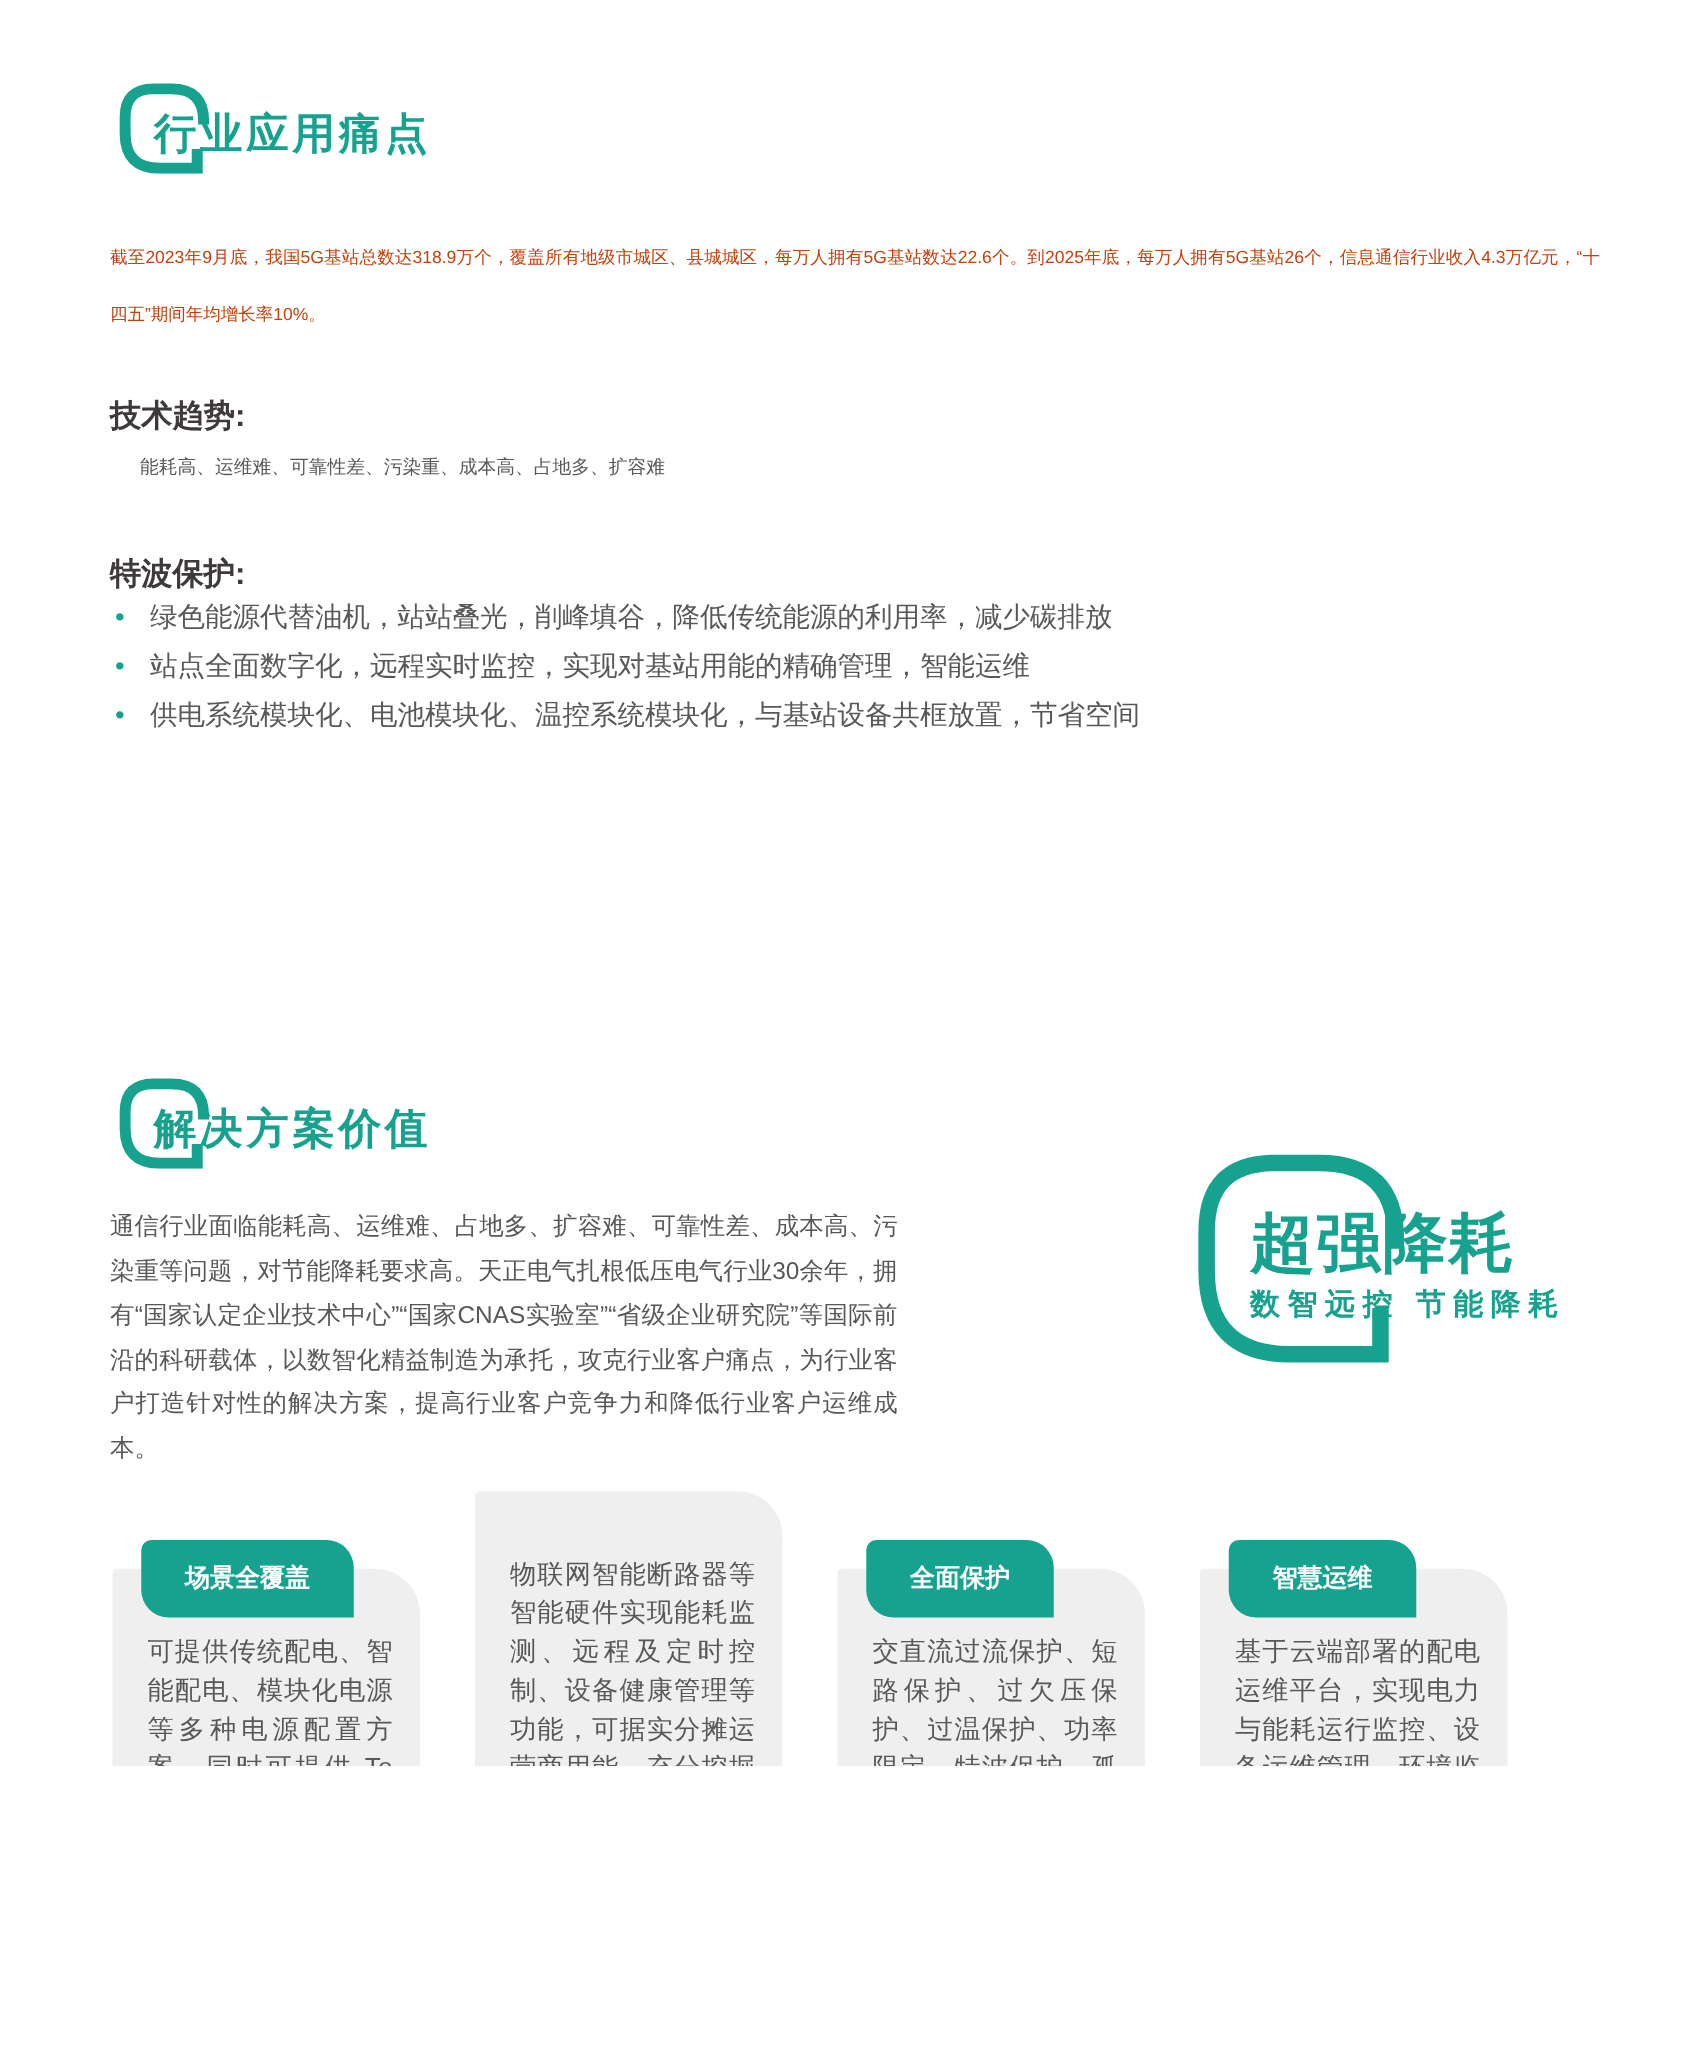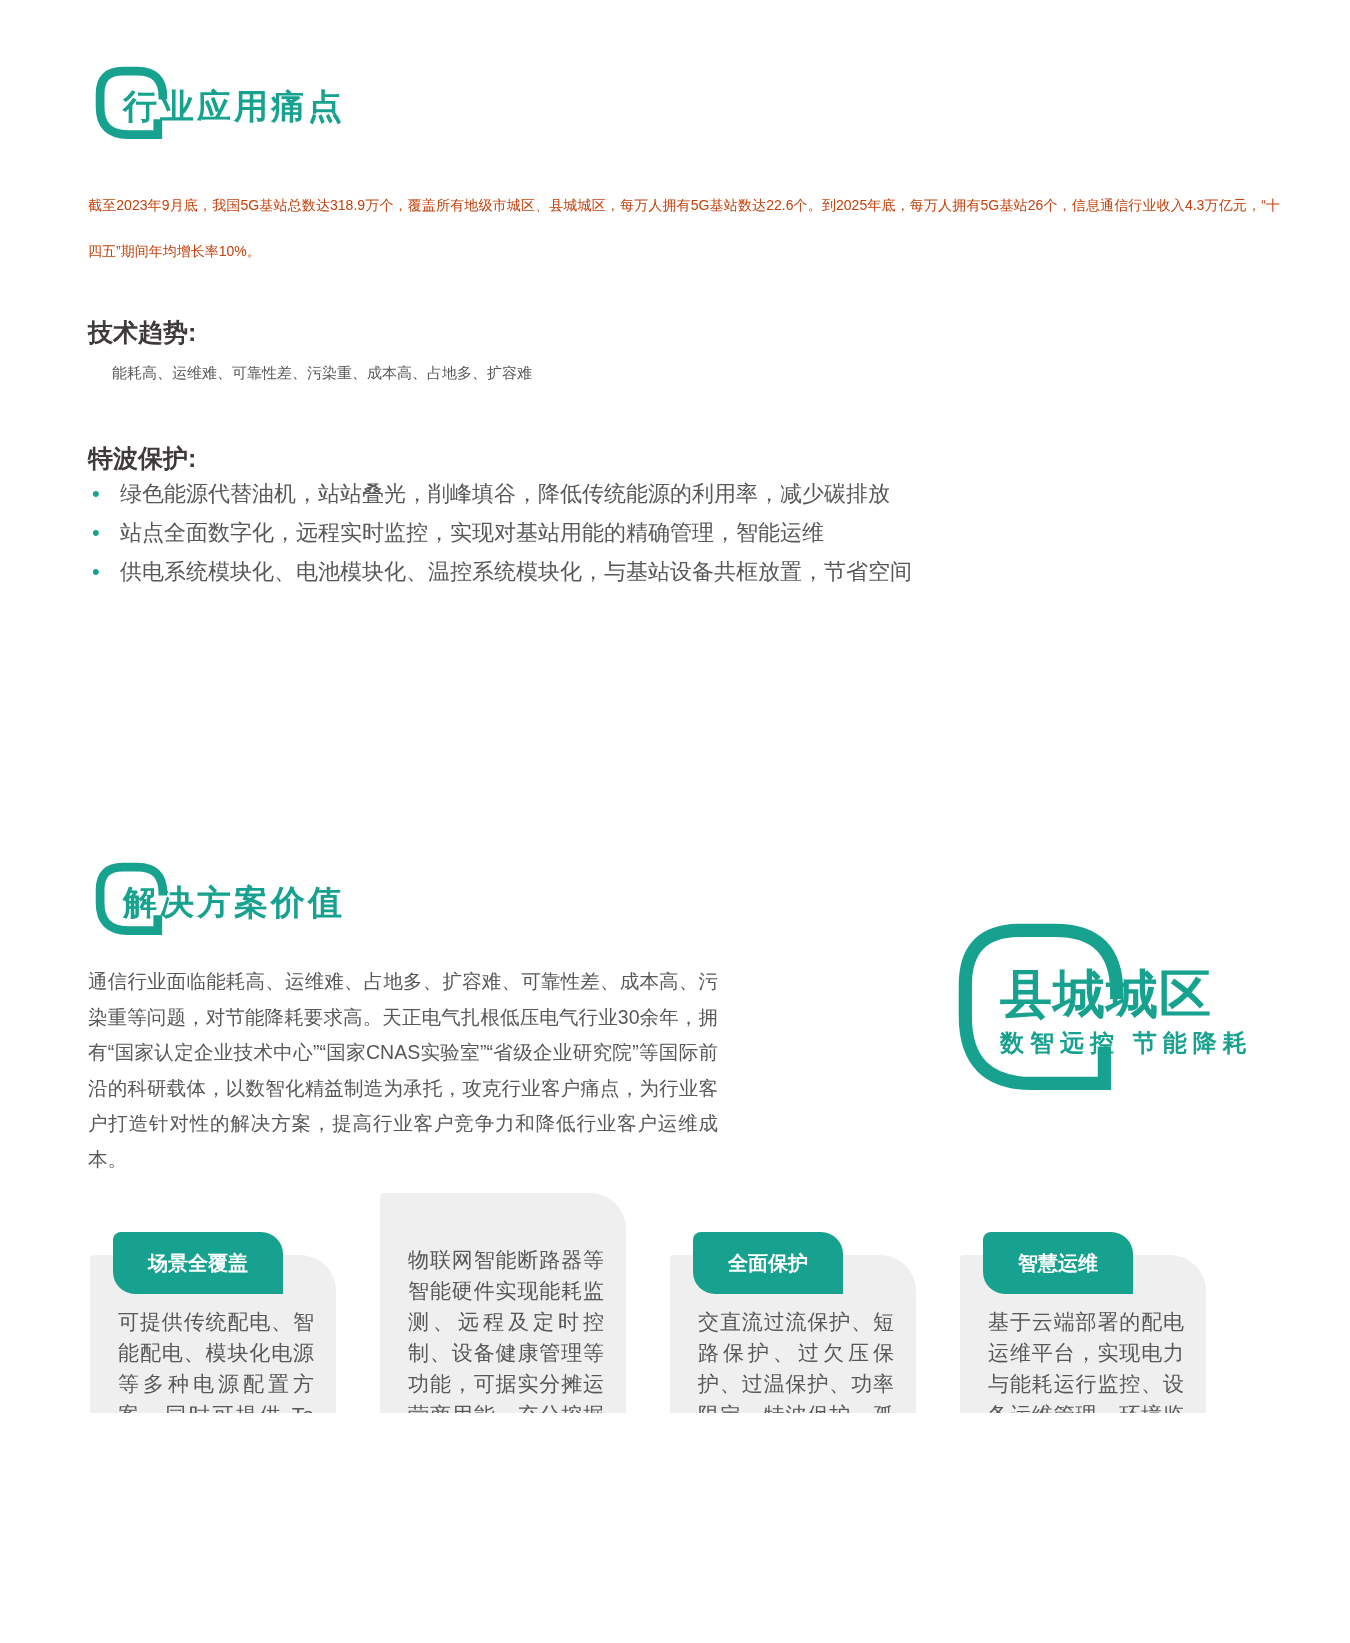--- a/index.html
+++ b/index.html
@@ -171,21 +171,21 @@
   <svg class="bracket-icon" style="left:94px;top:862px" width="75" height="73" viewBox="0 0 100 100">
     <use href="#bracket-path" stroke-width="12"></use>
   </svg>
   <div class="sec-title" style="left:123px;top:880px">解决方案价值</div>
 
   <div class="value-para">通信行业面临能耗高、运维难、占地多、扩容难、可靠性差、成本高、污染重等问题，对节能降耗要求高。天正电气扎根低压电气行业30余年，拥有“国家认定企业技术中心”“国家CNAS实验室”“省级企业研究院”等国际前沿的科研载体，以数智化精益制造为承托，攻克行业客户痛点，为行业客户打造针对性的解决方案，提高行业客户竞争力和降低行业客户运维成本。</div>
 
   <svg class="callout-frame" width="178" height="176" viewBox="0 0 100 100">
     <use href="#bracket-path" stroke-width="7.5"></use>
   </svg>
-  <div class="callout-title">县城城区</div>
+  <div class="callout-title">超强降耗</div>
   <div class="callout-sub">数智远控 节能降耗</div>
 
   <div class="cards-row">
 
     <div class="card">
       <div class="card-badge">场景全覆盖</div>
       <div class="card-body">可提供传统配电、智能配电、模块化电源等多种电源配置方案，同时可提供 Te 及 TG 系列断路器和熔断器供选择，满足用户不同场景，不同功能的需求</div>
     </div>
 
     <div class="card">

